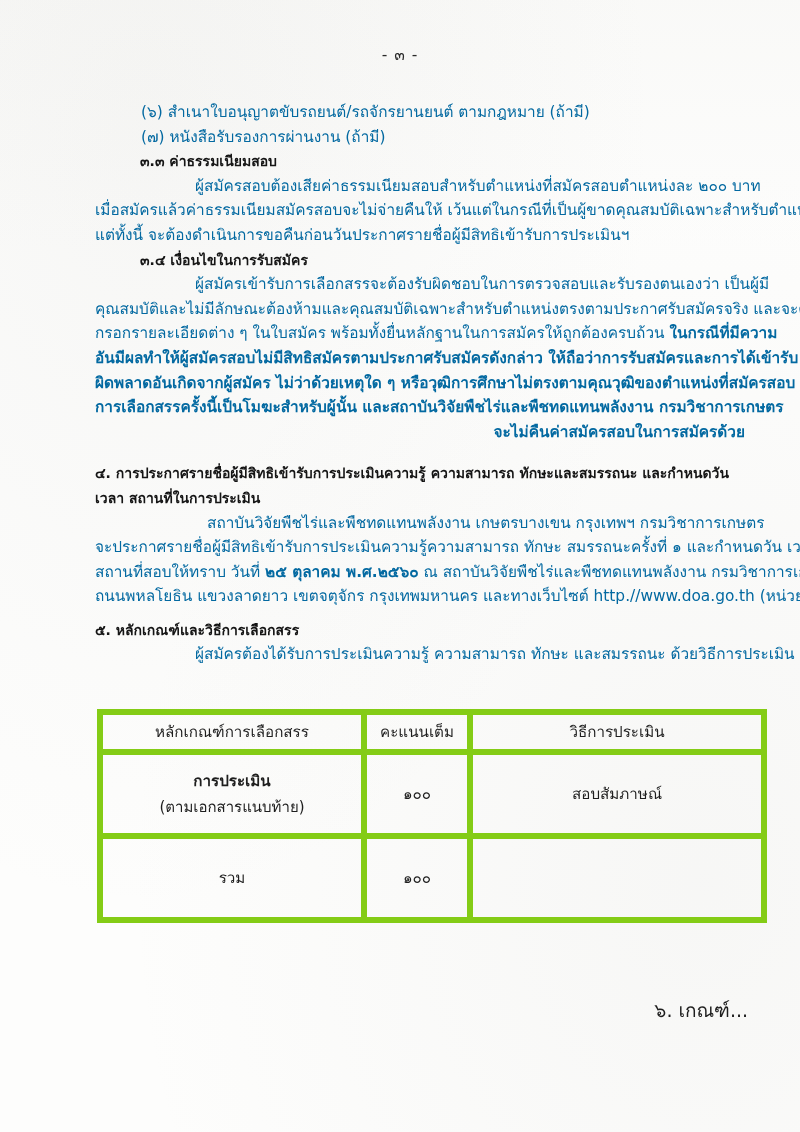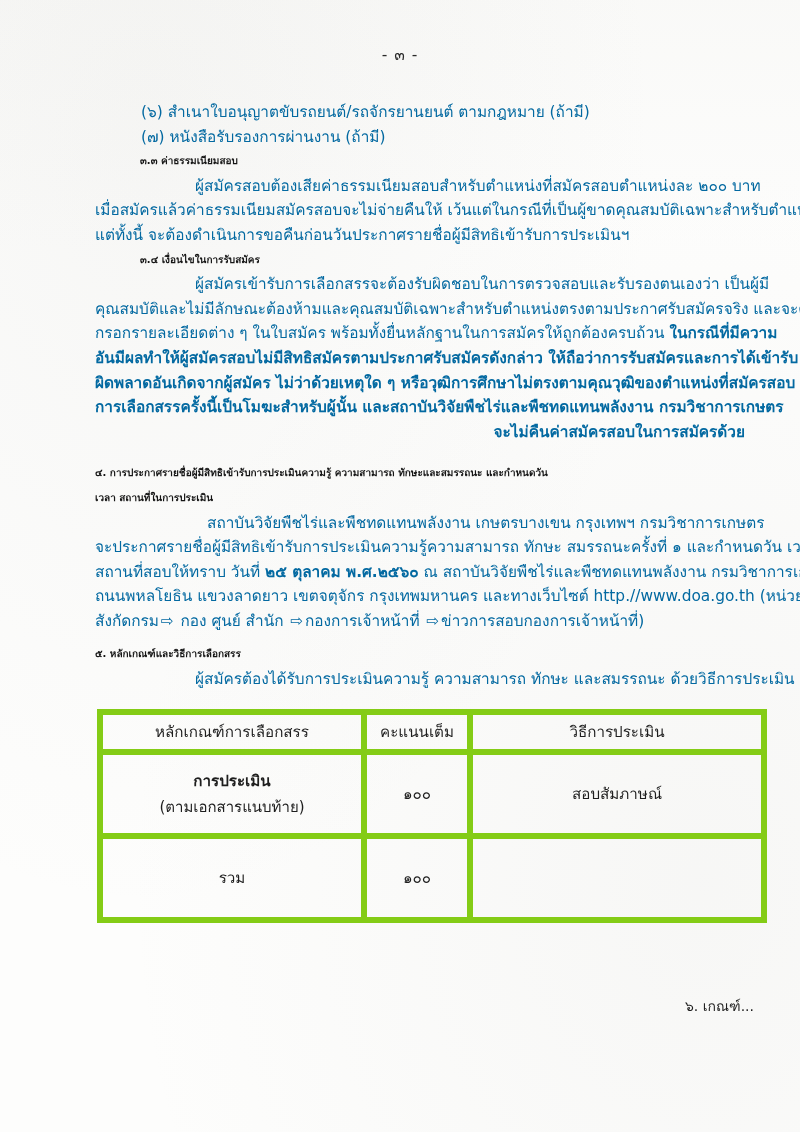--- a/index.html
+++ b/index.html
@@ -50,21 +50,21 @@
     white-space: nowrap;
     color: #0369a1;
   }
   .ind-1 { padding-left: 46px; }   
   .ind-2 { padding-left: 26px; }   
   .ind-3 { padding-left: 45px; }   
   .ind-4 { padding-left: 100px; }  
   .ind-5 { padding-left: 112px; }
   .bold { font-weight: bold; text-align: right; }
   .heading {
-    font-size: 10px;
+    font-size: 14px;
     line-height: 24.6px;
     font-weight: bold;
     color: #151515;
   }
   .gap-sm { height: 9px; }
   .gap-md { height: 17px; }
   .arrow { font-size: 15px; padding: 0 2px; }
 
   
   .crit-table {
@@ -88,23 +88,23 @@
   .col-a { width: 258px; }
   .col-b { width: 100px; }
   .col-c { width: 288px; }
   .row-item td { height: 78px; }
   .row-total td { height: 78px; }
   .cell-b { font-weight: bold; }
   .cell-sub { font-weight: normal; font-size: 15px; display: block; margin-top: 2px; }
 
   .footer-note {
     position: absolute;
-    right: 46px;
+    right: 52px;
     top: 995px;
-    font-size: 14px;
+    font-size: 19px;
     color: #1e1e1e;
   }
 </style>
 </head>
 <body>
 
 <div class="page">
 
   <div class="scan-tint"></div>
 
@@ -130,21 +130,20 @@
     <div class="line bold">จะไม่คืนค่าสมัครสอบในการสมัครด้วย</div>
 
     <div class="gap-md"></div>
 
     <div class="heading">๔. การประกาศรายชื่อผู้มีสิทธิเข้ารับการประเมินความรู้ ความสามารถ ทักษะและสมรรถนะ และกำหนดวัน</div>
     <div class="heading">เวลา สถานที่ในการประเมิน</div>
     <div class="line ind-5">สถาบันวิจัยพืชไร่และพืชทดแทนพลังงาน  เกษตรบางเขน  กรุงเทพฯ  กรมวิชาการเกษตร</div>
     <div class="line">จะประกาศรายชื่อผู้มีสิทธิเข้ารับการประเมินความรู้ความสามารถ ทักษะ สมรรถนะครั้งที่ ๑ และกำหนดวัน  เวลา</div>
     <div class="line"><span>สถานที่สอบให้ทราบ วันที่  </span><span class="bold">๒๕ ตุลาคม พ.ศ.๒๕๖๐</span><span> ณ สถาบันวิจัยพืชไร่และพืชทดแทนพลังงาน กรมวิชาการเกษตร</span></div>
     <div class="line"><span>ถนนพหลโยธิน แขวงลาดยาว เขตจตุจักร กรุงเทพมหานคร และทางเว็บไซต์  </span><span>http.//www.doa.go.th</span><span> (หน่วยงาน</span></div>
-    <div class="line"><span>สังกัดกรม</span><span class="arrow">⇨</span><span> กอง ศูนย์ สำนัก </span><span class="arrow">⇨</span><span>กองการเจ้าหน้าที่  </span><span class="arrow">⇨</span><span>ข่าวการสอบกองการเจ้าหน้าที่)</span></div>
 
     <div class="gap-sm"></div>
 
     <div class="heading">๕. หลักเกณฑ์และวิธีการเลือกสรร</div>
     <div class="line ind-4">ผู้สมัครต้องได้รับการประเมินความรู้ ความสามารถ  ทักษะ และสมรรถนะ  ด้วยวิธีการประเมิน  ดังนี้</div>
 
   </div>
 
   <table class="crit-table">
     <thead>

